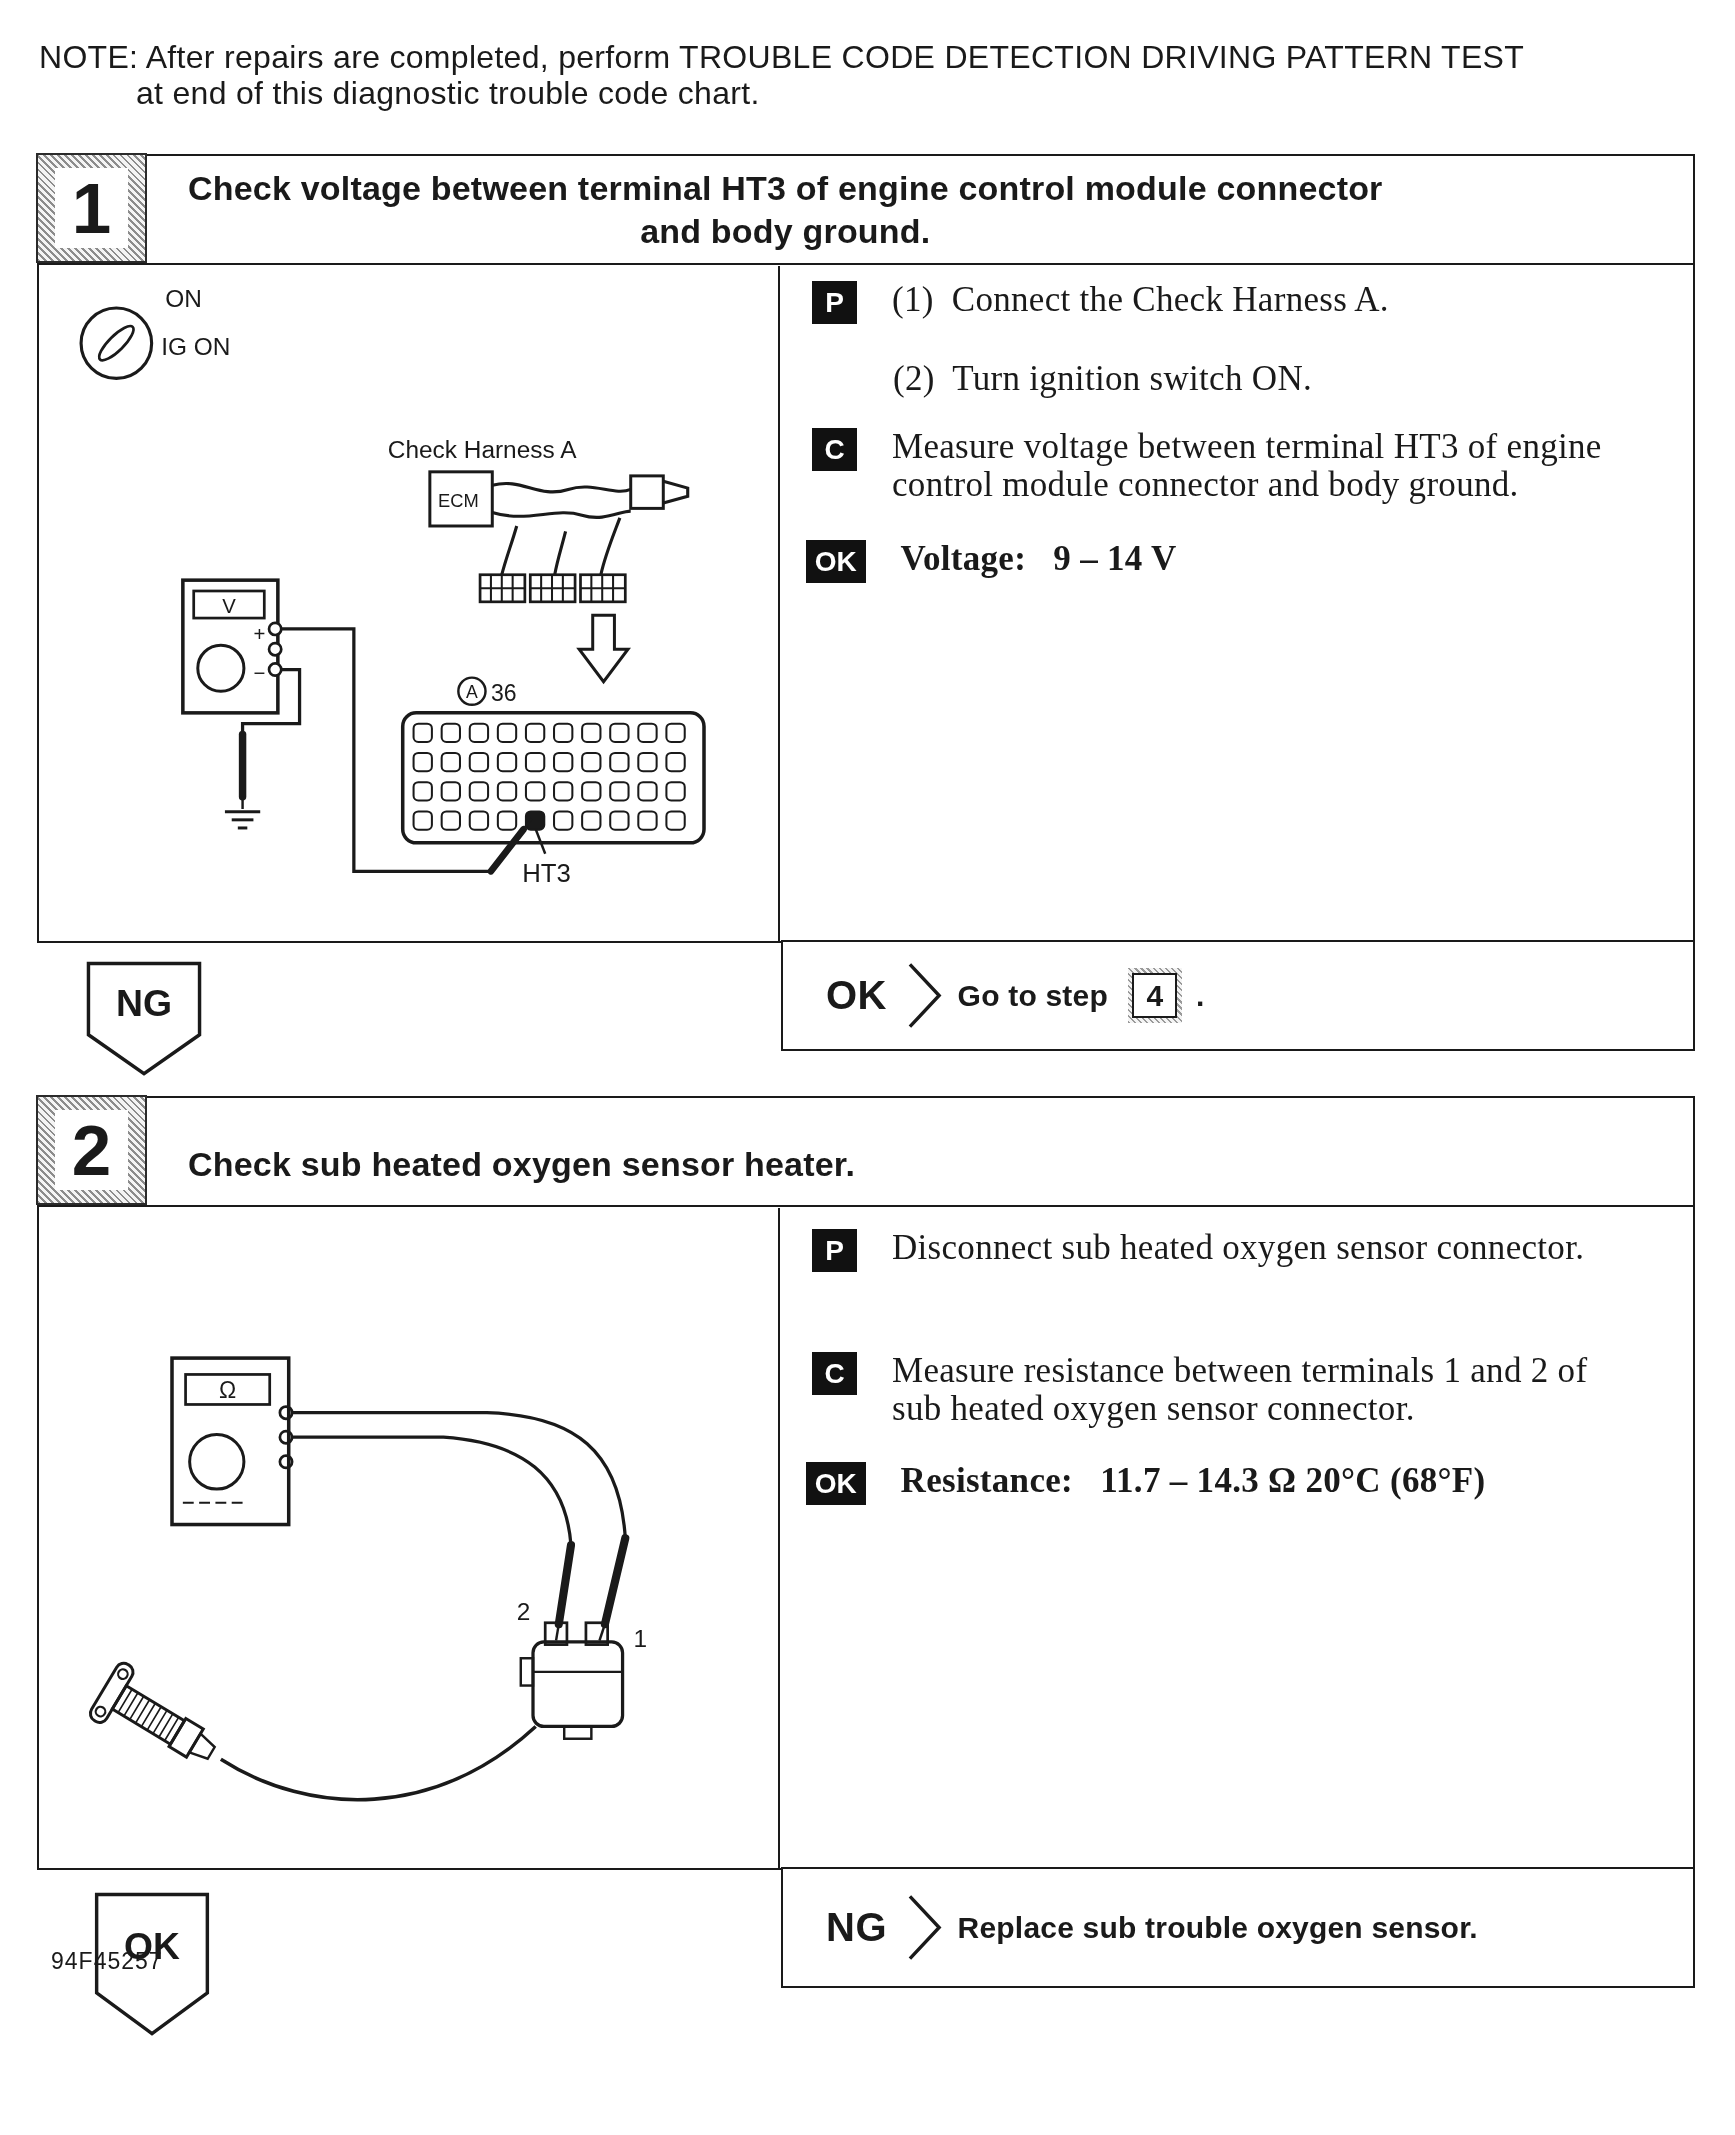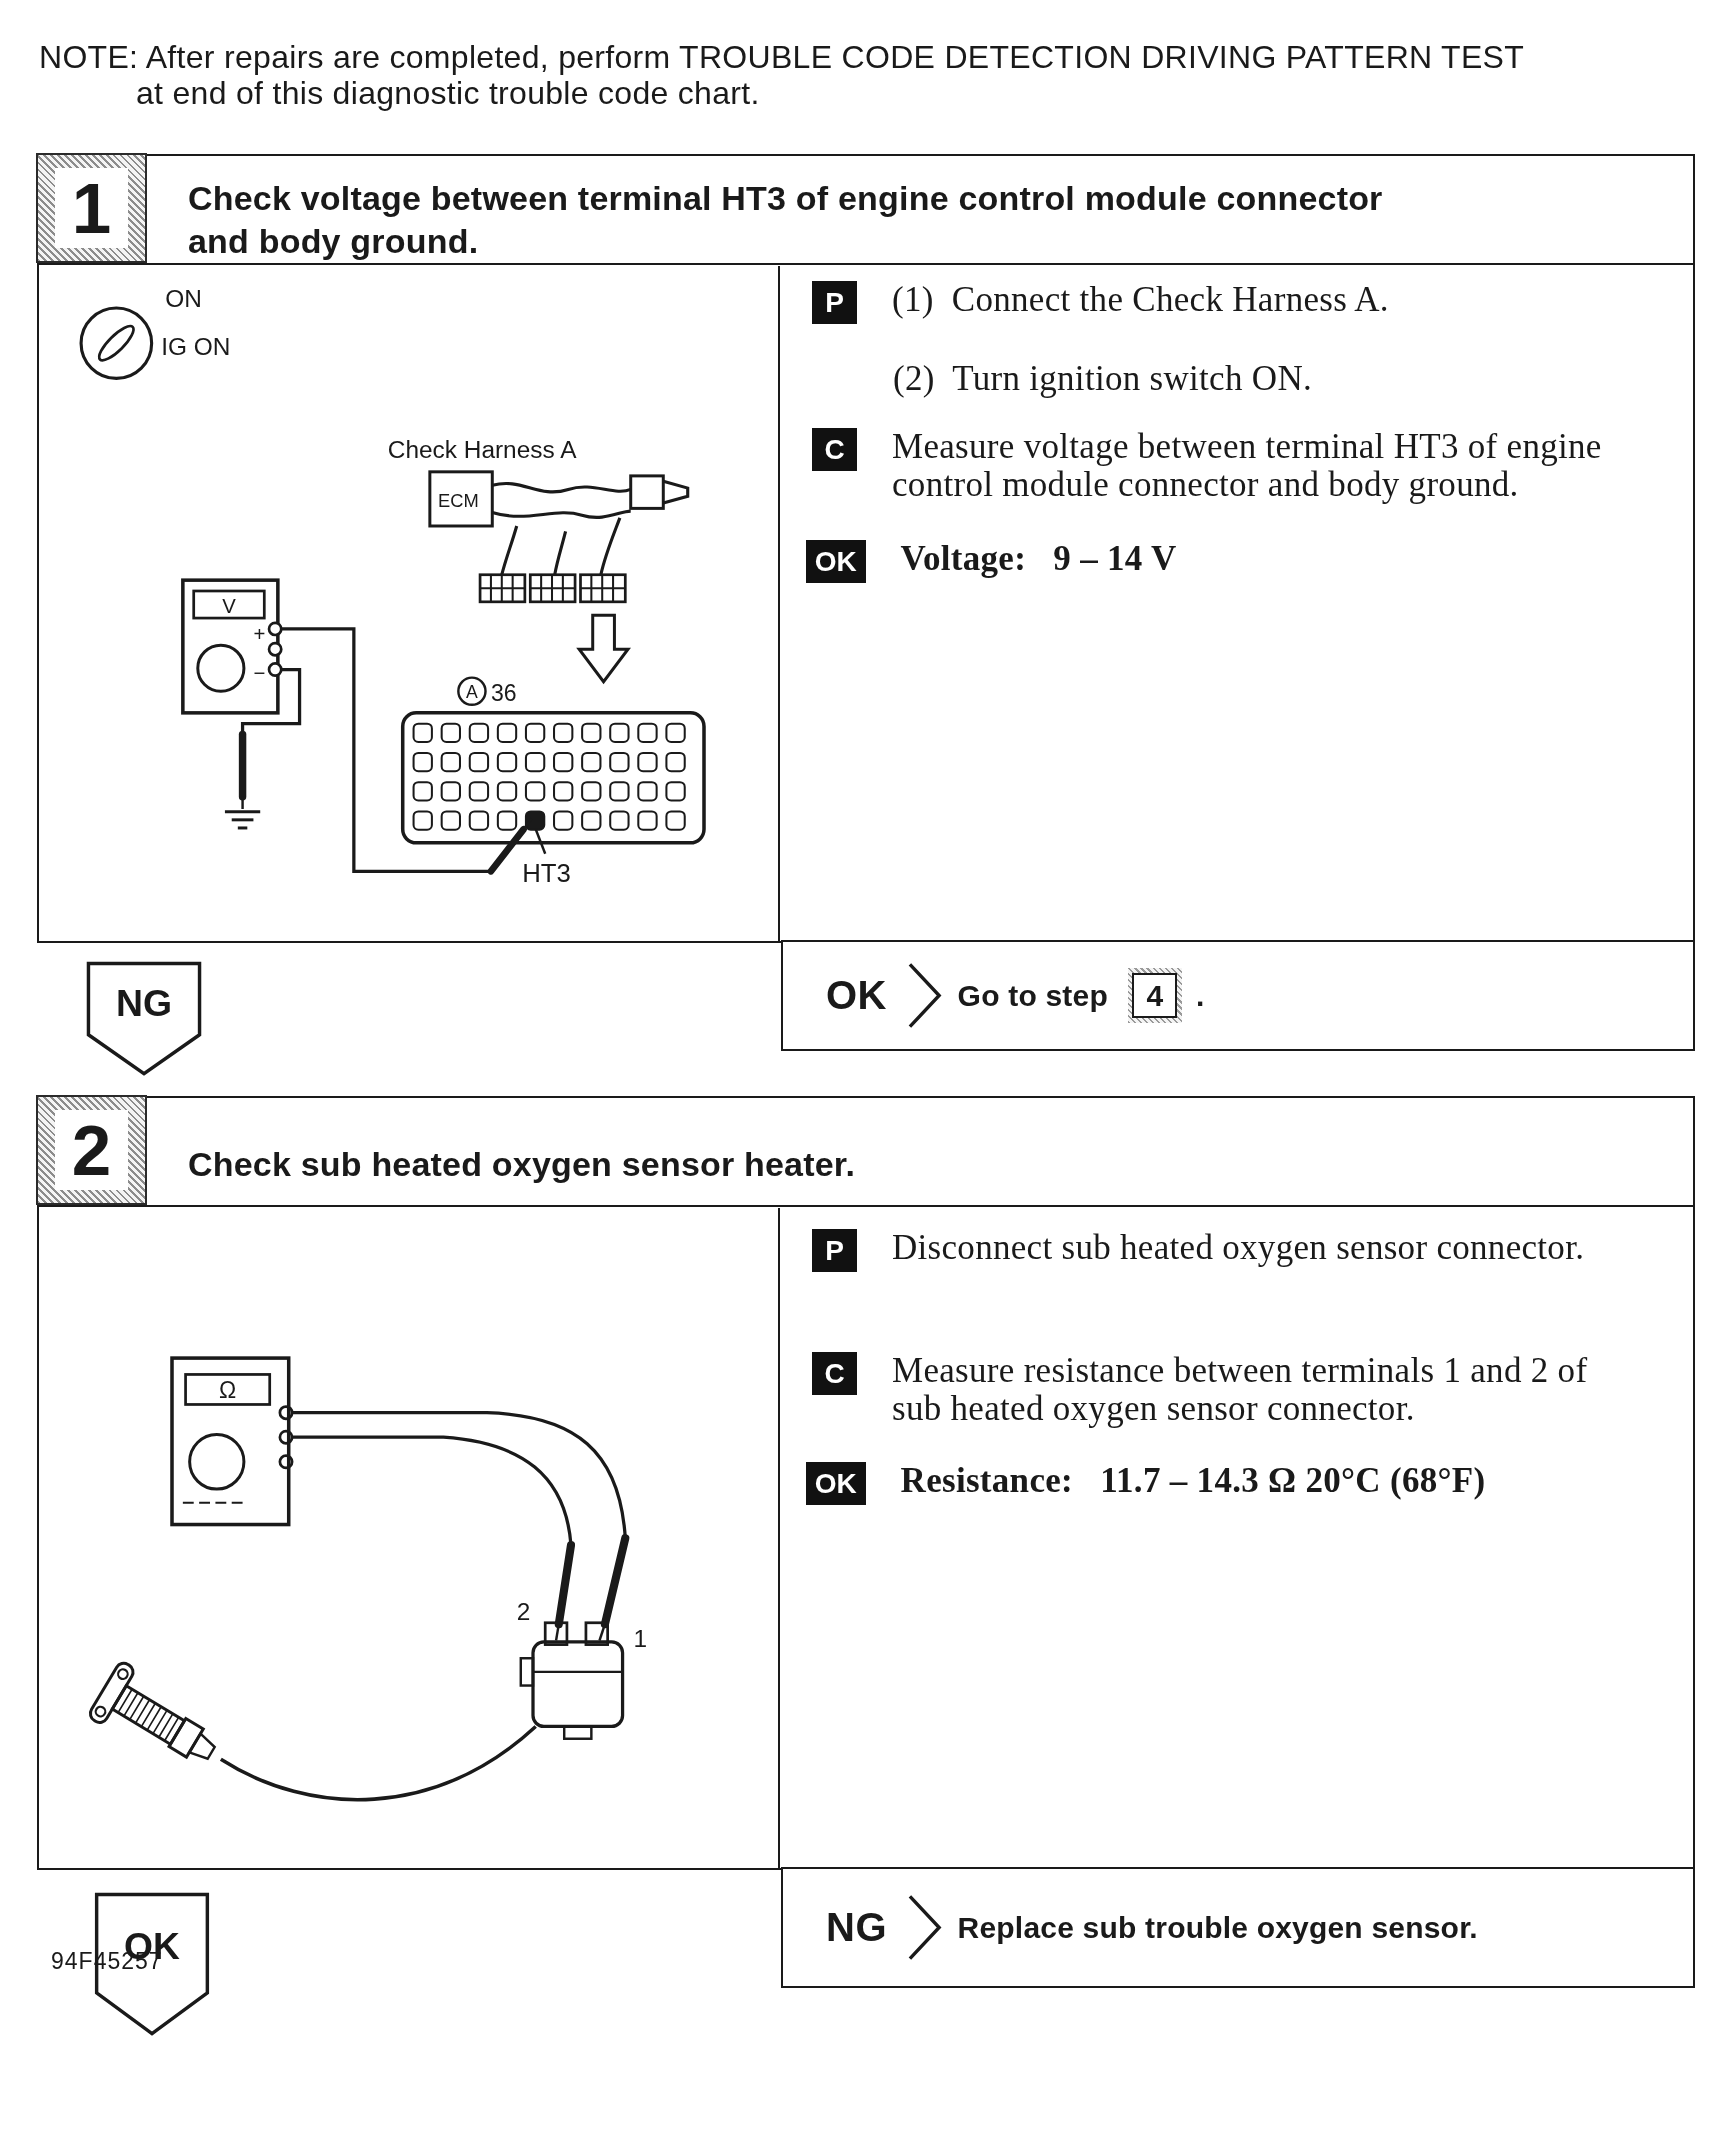--- a/index.html
+++ b/index.html
@@ -16,21 +16,21 @@
   #s2{left:37px;top:1096px;width:1658px;height:774px;}
   .step-header{position:absolute;left:0;top:0;right:0;height:107px;border-bottom:2.9px solid #1a1a1a;}
   .step-num{
     position:absolute;left:-2.9px;top:-2.9px;width:111px;height:110px;box-sizing:border-box;
     border:2px solid #2a2a2a;
     background:repeating-linear-gradient(45deg,#8c8c8c 0 2px,#f4f4f4 2px 4.9px);
     display:flex;align-items:center;justify-content:center;
   }
   .step-num-inner{width:73px;height:80px;background:#fff;display:flex;align-items:center;justify-content:center;font-size:71px;font-weight:bold;}
   .step-title{position:absolute;left:149px;font-size:34px;font-weight:bold;line-height:43px;white-space:pre-wrap;letter-spacing:0.2px;}
-  #s1 .step-title{top:21px;}
+  #s1 .step-title{top:11px;text-align:center;}
   #s2 .step-title{top:45px;}
   .leftcol{position:absolute;left:0;top:110px;bottom:0;width:741px;border-right:2.9px solid #1a1a1a;box-sizing:border-box;padding-left:16px;}
   .diagram{position:absolute;left:0;top:0;}
   
   .inst{position:absolute;display:flex;align-items:flex-start;gap:35px;}
   .badge{
     background:#111;color:#fff;font-weight:bold;font-size:28px;line-height:35px;
     min-width:45px;box-sizing:border-box;padding:3.9px 8.8px;text-align:center;flex:none;
   }
   .itext{font-size:35px;line-height:38px;white-space:pre-wrap;letter-spacing:0.3px;font-family:Liberation Serif, serif;}

